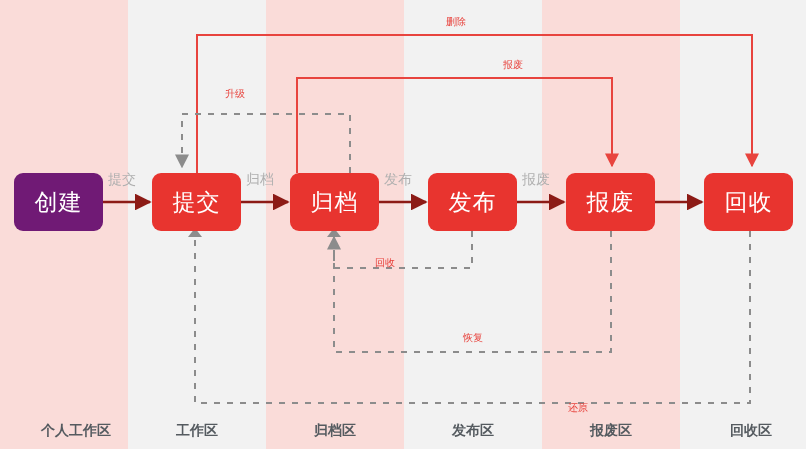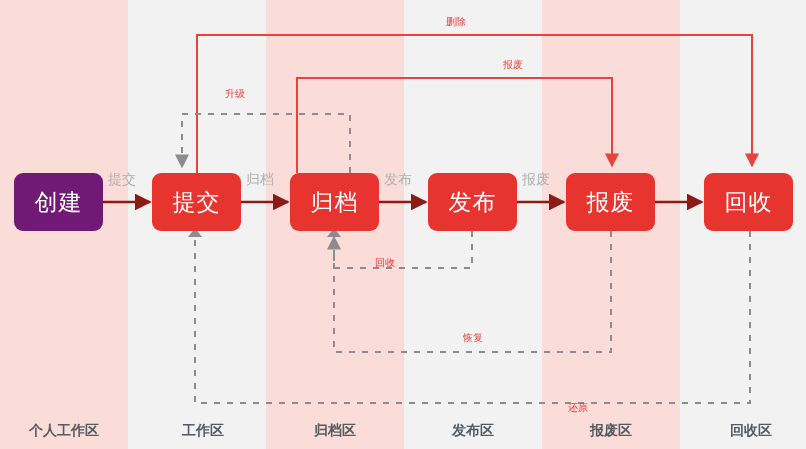--- a/index.html
+++ b/index.html
@@ -133,20 +133,20 @@
   <div class="steplabel" style="left:384px;top:172px;">发布</div>
   <div class="steplabel" style="left:522px;top:172px;">报废</div>
 
   <div class="redlabel" style="left:446px;top:17px;">删除</div>
   <div class="redlabel" style="left:503px;top:60px;">报废</div>
   <div class="redlabel" style="left:225px;top:89px;">升级</div>
   <div class="redlabel" style="left:375px;top:258px;">回收</div>
   <div class="redlabel" style="left:463px;top:333px;">恢复</div>
   <div class="redlabel" style="left:568px;top:384px;margin-top:19px;">还原</div>
 
-  <div class="zonecap" style="left:0px;width:128px;margin-top:20px;">个人工作区</div>
-  <div class="zonecap" style="left:134px;width:138px;">工作区</div>
+  <div class="zonecap" style="left:12px;width:128px;margin-top:20px;">个人工作区</div>
+  <div class="zonecap" style="left:128px;width:138px;">工作区</div>
   <div class="zonecap" style="left:266px;width:138px;">归档区</div>
   <div class="zonecap" style="left:404px;width:138px;">发布区</div>
   <div class="zonecap" style="left:542px;width:138px;">报废区</div>
   <div class="zonecap" style="left:680px;width:142px;">回收区</div>
 
 </div>
 
 </body></html>

